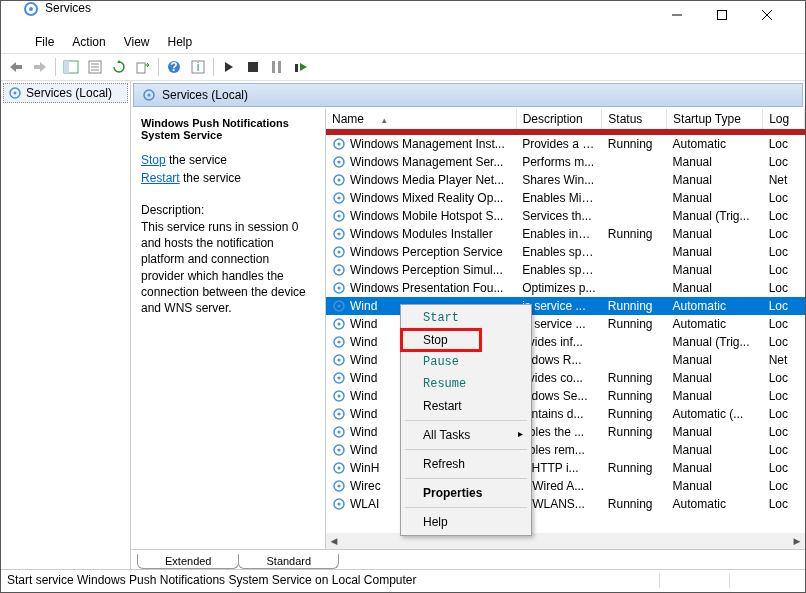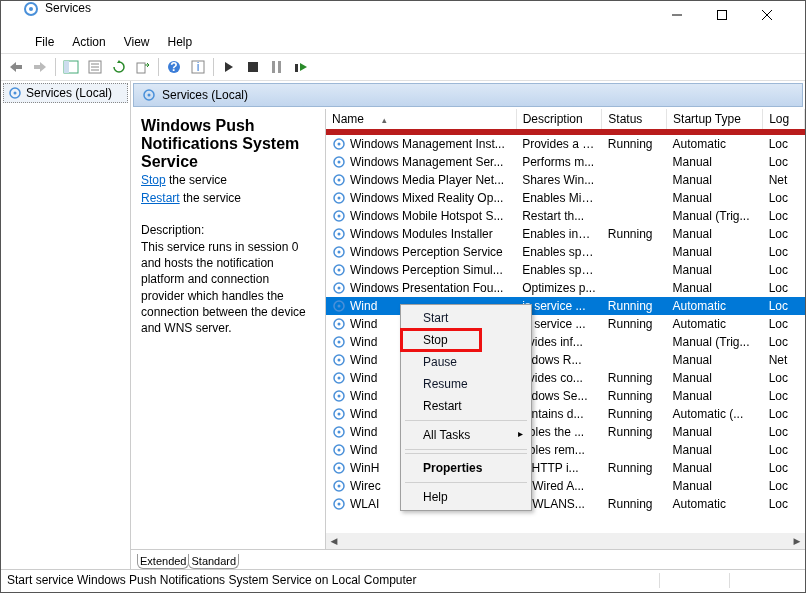--- a/index.html
+++ b/index.html
@@ -14,41 +14,41 @@
 .toolbar { display: flex; align-items: center; gap: 2px; padding: 2px 4px; border-top: 1px solid #e0e0e0; border-bottom: 1px solid #e0e0e0; height: 28px; }
 .toolbar .tbtn { width: 22px; height: 22px; display: flex; align-items: center; justify-content: center; border: 1px solid transparent; }
 .toolbar .sep { width: 1px; height: 18px; background: #ccc; margin: 0 2px; }
 .body { display: flex; height: 488px; }
 .leftpane { width: 130px; border-right: 1px solid #ccc; padding: 2px; }
 .leftpane .node { display: flex; align-items: center; gap: 4px; padding: 2px 4px; background: #eef3f9; border: 1px dotted #888; }
 .rightpane { flex: 1; display: flex; flex-direction: column; }
 .rightheader { background: linear-gradient(#dce8f6,#c2d6ee); border: 1px solid #9db8d6; padding: 4px 8px; display: flex; align-items: center; gap: 6px; margin: 2px; }
 .detail-list { display: flex; flex: 1; min-height: 0; }
 .detailpanel { width: 195px; padding: 8px 10px; border-right: 1px solid #ccc; }
-.detailpanel h3 { font-size: 16px; font-weight: bold; }
+.detailpanel h3 { font-size: 11px; font-weight: bold; margin-bottom: 10px; }
 .detailpanel a { color: #0066cc; text-decoration: underline; display: inline; }
 .detailpanel .links { margin-bottom: 16px; line-height: 1.5; }
 .detailpanel .desc-label { margin-bottom: 2px; }
 .detailpanel .desc-text { line-height: 1.35; }
 .listarea { flex: 1; overflow: hidden; position: relative; }
 table { width: 100%; border-collapse: collapse; table-layout: fixed; }
 th { text-align: left; font-weight: normal; padding: 3px 6px; border-right: 1px solid #e4e4e4; border-bottom: 6px solid #b91c1c; background: #fff; white-space: nowrap; overflow: hidden; }
 th.sorted::after { content: "▴"; font-size: 9px; margin-left: 18px; color: #666; }
 td { padding: 2px 6px; white-space: nowrap; overflow: hidden; text-overflow: ellipsis; }
 tr.row td:first-child { display: flex; align-items: center; gap: 4px; }
 .gear-icon { width: 14px; height: 14px; flex-shrink: 0; }
 tr.selected td { background: #0078d7; color: #fff; }
 .tabsbar { border-top: 1px solid #ccc; padding: 0 6px; height: 20px; display: flex; align-items: flex-end; }
-.tab { border: 1px solid #999; border-top: none; border-radius: 0 0 6px 6px; padding: 1px 2px; background: #fff; font-size: 11px; margin-right: -1px; }
+.tab { border: 1px solid #999; border-top: none; border-radius: 0 0 6px 6px; padding: 1px 27px; background: #fff; font-size: 11px; margin-right: -1px; }
 .statusbar { border-top: 1px solid #ccc; padding: 3px 6px; font-size: 12px; height: 22px; display:flex; align-items:flex-start;}
 .statusbar .spacer{flex:1}
 .statusbar .seg{width:70px;border-left:1px solid #ddd;height:100%;}
 .ctxmenu { position: absolute; left: 400px; top: 304px; width: 132px; background: #f2f2f2; border: 1px solid #a0a0a0; box-shadow: 2px 2px 4px rgba(0,0,0,.25); z-index: 50; padding: 2px; }
 .ctxmenu .mi { padding: 4px 16px 4px 20px; white-space: nowrap; position: relative; }
-.ctxmenu .mi.disabled { color: #0f172a; }
+.ctxmenu .mi.disabled { color: #0f766e; font-family: Liberation Mono, monospace; }
 .ctxmenu .mi.bold { font-weight: bold; }
 .ctxmenu .msep { height: 1px; background: #d0d0d0; margin: 3px 2px; }
 .ctxmenu .mi.sub::after { content: "▸"; position: absolute; right: 6px; font-size: 10px; }
 .redbox { position: absolute; left: 400px; top: 328px; width: 82px; height: 24px; border: 3px solid #e11; z-index: 60; pointer-events: none; }
 .hscroll { position:absolute; bottom:0; left:0; right:0; height:16px; background:#f0f0f0; display:flex; align-items:center;}
 .hscroll .arrow{width:16px;height:16px;display:flex;align-items:center;justify-content:center;color:#555;font-size:9px;}
 .hscroll .track{flex:1;}
 svg { display: block; }
 </style>
 </head>
@@ -284,21 +284,21 @@
               <tr class="row">
                 <td>
                   <span class="gear-icon">
                     <svg width="14" height="14">
                       <circle cx="7" cy="7" r="5" fill="none" stroke="#4a90d9" stroke-width="1.5"></circle>
                       <circle cx="7" cy="7" r="1.5" fill="#4a90d9"></circle>
                     </svg>
                   </span>
                   <span>Windows Mobile Hotspot S...</span>
                 </td>
-                <td>Restart th...</td>
+                <td>Services th...</td>
                 <td></td>
                 <td>Manual (Trig...</td>
                 <td>Loc</td>
               </tr>
               <tr class="row">
                 <td>
                   <span class="gear-icon">
                     <svg width="14" height="14">
                       <circle cx="7" cy="7" r="5" fill="none" stroke="#4a90d9" stroke-width="1.5"></circle>
                       <circle cx="7" cy="7" r="1.5" fill="#4a90d9"></circle>
@@ -562,18 +562,19 @@
 
 <div class="ctxmenu">
   <div class="mi disabled">Start</div>
   <div class="mi">Stop</div>
   <div class="mi disabled">Pause</div>
   <div class="mi disabled">Resume</div>
   <div class="mi">Restart</div>
   <div class="msep"></div>
   <div class="mi sub">All Tasks</div>
   <div class="msep"></div>
+  <div class="mi">Refresh</div>
   <div class="msep"></div>
   <div class="mi bold">Properties</div>
   <div class="msep"></div>
   <div class="mi">Help</div>
 </div>
 <div class="redbox"></div>
 
 </body></html>

